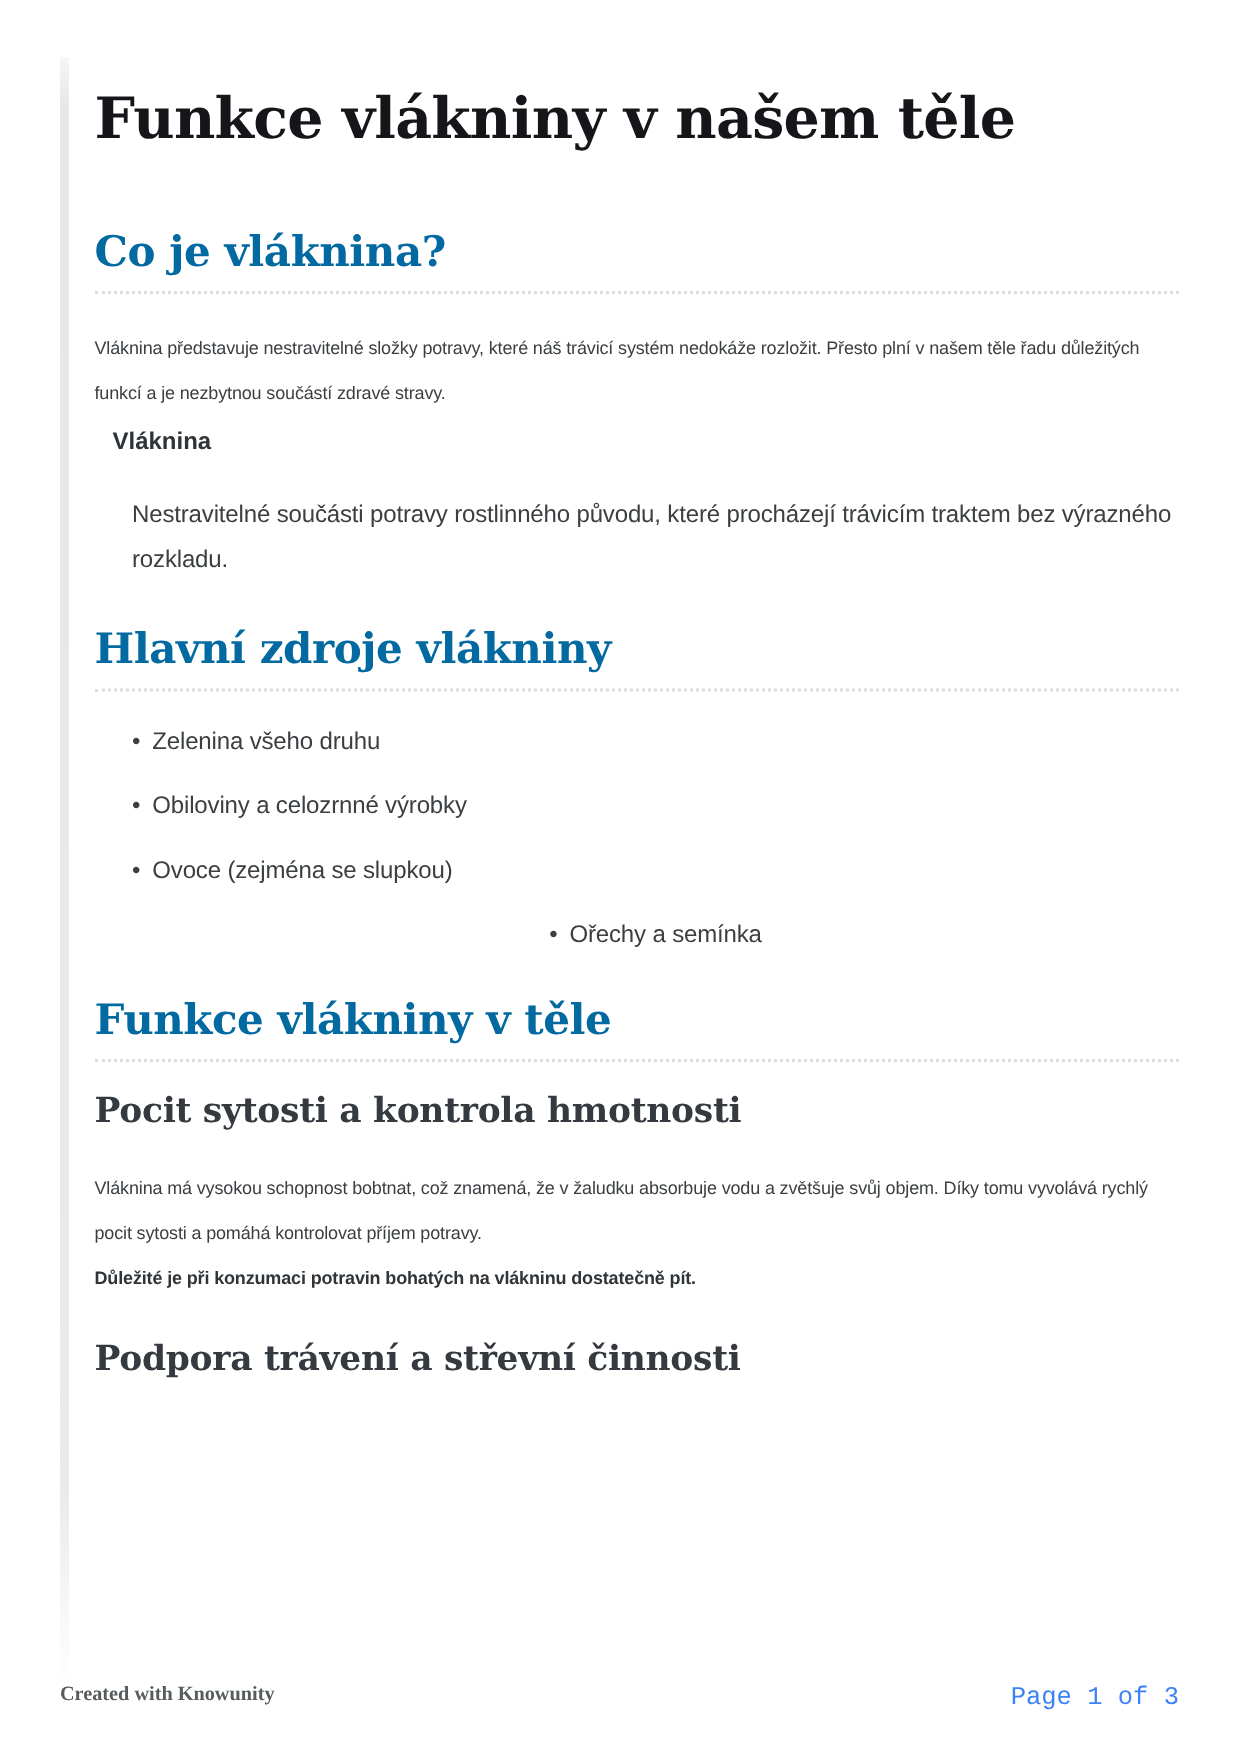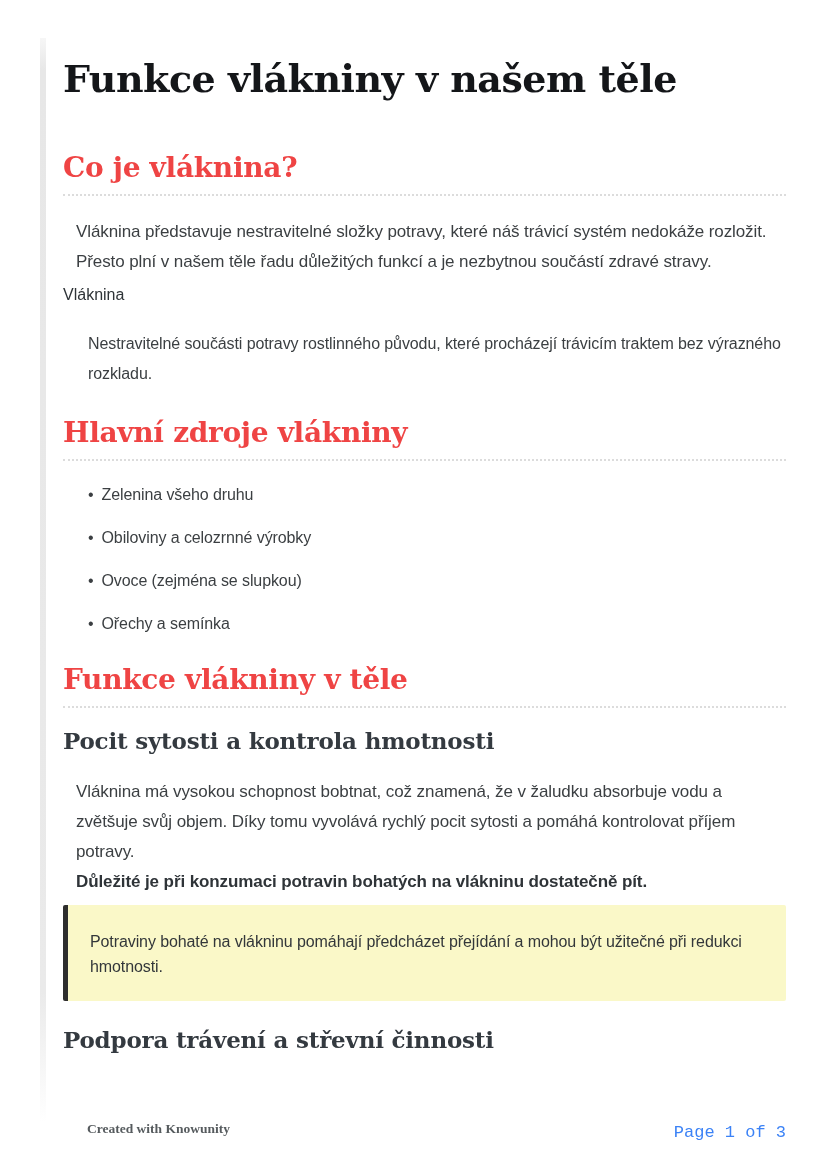--- a/index.html
+++ b/index.html
@@ -47,51 +47,51 @@
   }
   h2 {
     margin: 51px 0 0 0;
     padding-bottom: 10px;
     border-bottom: 2px dotted #dcdcdc;
     font-family: "DejaVu Serif", "Liberation Serif", serif;
     font-weight: 700;
     font-size: 28px;
     line-height: 1.15;
     letter-spacing: -0.3px;
-    color: #ef4444;
+    color: #0369a1;
   }
   h2.h2-tight { margin-top: 28px; }
   h2.h2-mid { margin-top: 30px; }
   h3 {
     margin: 18px 0 0 0;
     font-family: "DejaVu Serif", "Liberation Serif", serif;
     font-weight: 700;
     font-size: 23px;
     line-height: 1.3;
     letter-spacing: -0.2px;
     color: #343a40;
   }
   h3.h3-after-callout { margin-top: 24px; }
   p.body {
-    margin: 21px 0 0 13px;
-    font-size: 17px;
+    margin: 21px 0 0 0;
+    font-size: 12px;
     line-height: 30px;
     letter-spacing: -0.1px;
     color: #3b3f42;
   }
   p.body .bold-line {
     display: block;
     font-weight: 700;
     color: #2f3438;
   }
   .term {
-    margin: 8px 0 0 0;
+    margin: 8px 0 0 12px;
     font-size: 16px;
     line-height: 20px;
-    font-weight: 400;
+    font-weight: 700;
     color: #2f3438;
   }
   .definition {
     margin: 24px 0 0 25px;
     font-size: 16px;
     line-height: 30px;
     letter-spacing: -0.1px;
     color: #3b3f42;
   }
   ul.list {
@@ -99,21 +99,21 @@
     padding: 0 0 0 25px;
     list-style: none;
   }
   ul.list li {
     margin: 0 0 23px 0;
     font-size: 16px;
     line-height: 20px;
     letter-spacing: -0.1px;
     color: #3b3f42;
   }
-  ul.list li:last-child { margin-bottom: 0; }
+  ul.list li:last-child { margin-bottom: 0; text-align: center; }
   .bullet {
     display: inline-block;
     margin-right: 8px;
     color: #3b3f42;
   }
   .callout {
     margin: 8px 0 0 0;
     background: #faf8c8;
     border-left: 5px solid #2e2e2e;
     border-radius: 2px;
@@ -127,21 +127,20 @@
     color: #33373a;
   }
   .footer-left {
     position: absolute;
     left: 40px;
     bottom: 18px;
     font-family: "Liberation Serif", "DejaVu Serif", serif;
     font-weight: 700;
     font-size: 13.5px;
     color: #565b5e;
-    margin-left: 47px;
   }
   .footer-right {
     position: absolute;
     right: 42px;
     bottom: 13px;
     font-family: Liberation Mono, monospace;
     font-weight: 400;
     font-size: 17px;
     color: #3b82f6;
   }
@@ -173,23 +172,20 @@
       <li><span class="bullet">•</span><span>Ovoce (zejména se slupkou)</span></li>
       <li><span class="bullet">•</span><span>Ořechy a semínka</span></li>
     </ul>
 
     <h2 class="h2-mid">Funkce vlákniny v těle</h2>
 
     <h3>Pocit sytosti a kontrola hmotnosti</h3>
 
     <p class="body"><span>Vláknina má vysokou schopnost bobtnat, což znamená, že v žaludku absorbuje vodu a zvětšuje svůj objem. Díky tomu vyvolává rychlý pocit sytosti a pomáhá kontrolovat příjem potravy.</span> <span class="bold-line">Důležité je při konzumaci potravin bohatých na vlákninu dostatečně pít.</span></p>
 
-    <aside class="callout">
-      <p>Potraviny bohaté na vlákninu pomáhají předcházet přejídání a mohou být užitečné při redukci hmotnosti.</p>
-    </aside>
 
     <h3 class="h3-after-callout">Podpora trávení a střevní činnosti</h3>
 
   </main>
 
   <span class="footer-left">Created with Knowunity</span>
   <span class="footer-right">Page 1 of 3</span>
 </div>
 
 </body></html>

